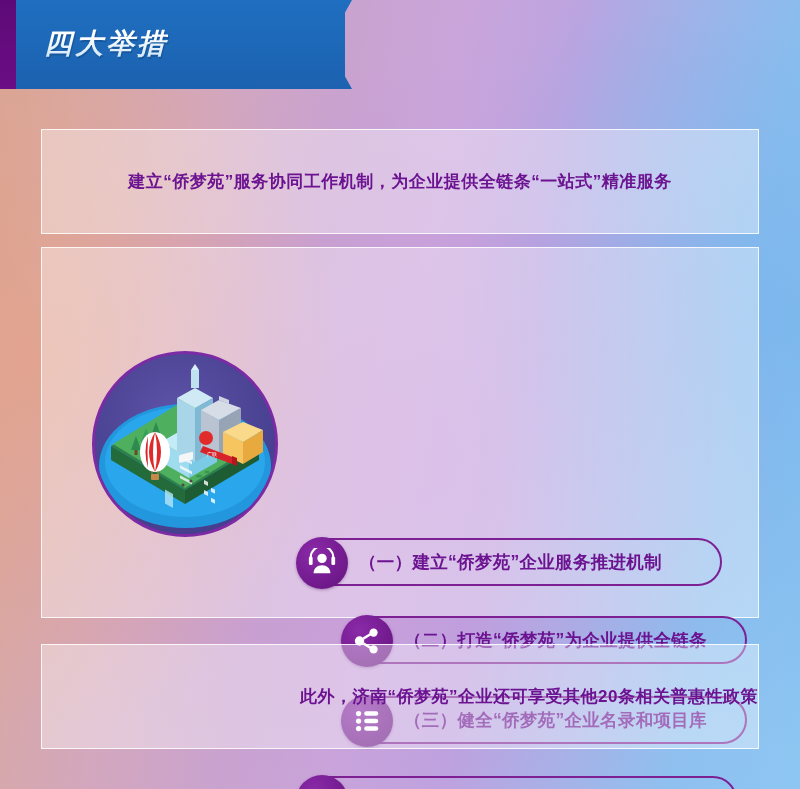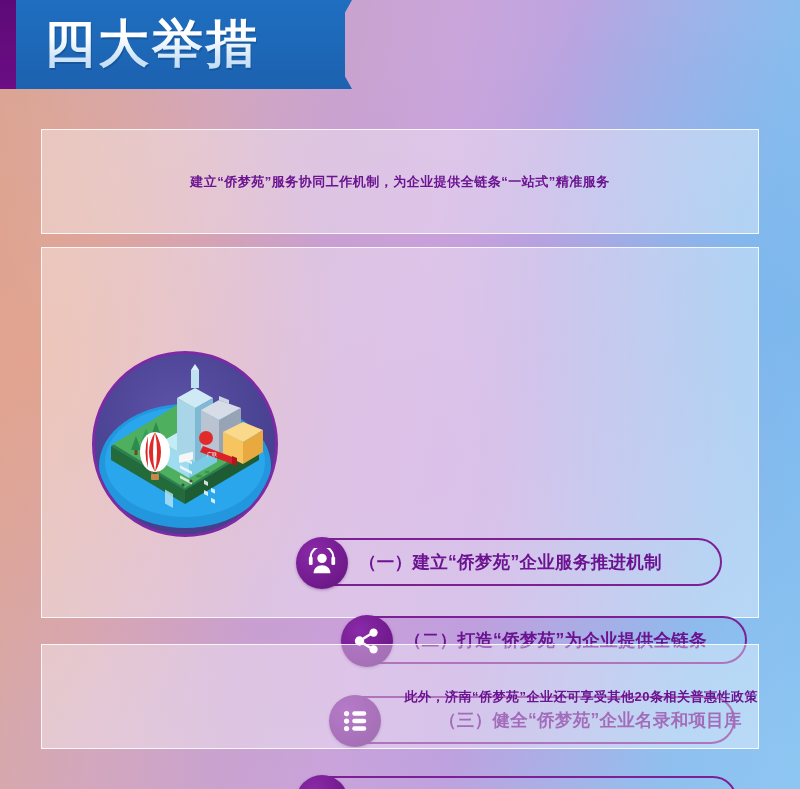--- a/index.html
+++ b/index.html
@@ -67,32 +67,33 @@
     left: 290px; top: 0;
     width: 62px;
     height: 89px;
     background: linear-gradient(180deg, #1f6ec0 0%, #1c62b0 100%);
     clip-path: polygon(0 0, 100% 0, 60% 50%, 100% 100%, 0 100%);
   }
   .ribbon-title {
     position: absolute;
     left: 44px;
     top: 11px;
-    font-size: 51px;
+    font-size: 28px;
     font-weight: 700;
     letter-spacing: 3px;
     line-height: 66px;
     background: linear-gradient(180deg, #ffffff 0%, #ffffff 38%, #cfe4f8 72%, #b9d7f4 100%);
     -webkit-background-clip: text;
     background-clip: text;
     color: transparent;
     -webkit-text-fill-color: transparent;
     text-shadow: none;
     filter: drop-shadow(1px 2px 0 rgba(12,60,110,0.35));
     white-space: nowrap;
+    font-style: italic;
   }
 
   
   .card {
     position: absolute;
     left: 41px;
     width: 718px;
     border: 1px solid rgba(255,255,255,0.85);
     background: rgba(255,255,255,0.38);
     box-sizing: border-box;
@@ -111,21 +112,21 @@
   }
   .card-bottom {
     top: 644px;
     height: 105px;
     display: flex;
     align-items: center;
     justify-content: flex-end;
   }
 
   .headline {
-    font-size: 13px;
+    font-size: 17px;
     font-weight: 700;
     color: #6b1390;
     letter-spacing: 0.5px;
     white-space: nowrap;
     text-align: center;
   }
 
   
   .illus {
     position: absolute;
@@ -172,21 +173,21 @@
     margin-left: 60px;
     font-size: 17.5px;
     font-weight: 700;
     color: #6b1390;
     white-space: nowrap;
     letter-spacing: 0.3px;
   }
 
   .pill-1 { left: 255px; top: 290px; width: 425px; }
   .pill-2 { left: 300px; top: 368px; width: 405px; }
-  .pill-3 { left: 288px; top: 448px; width: 405px; padding-left: 47px; }
+  .pill-3 { left: 300px; top: 448px; width: 405px; }
   .pill-4 { left: 255px; top: 528px; width: 440px; }
 
   svg { display: block; }
 </style>
 </head>
 <body>
 
 <div id="poster">
 
   <div class="header-wrap">

